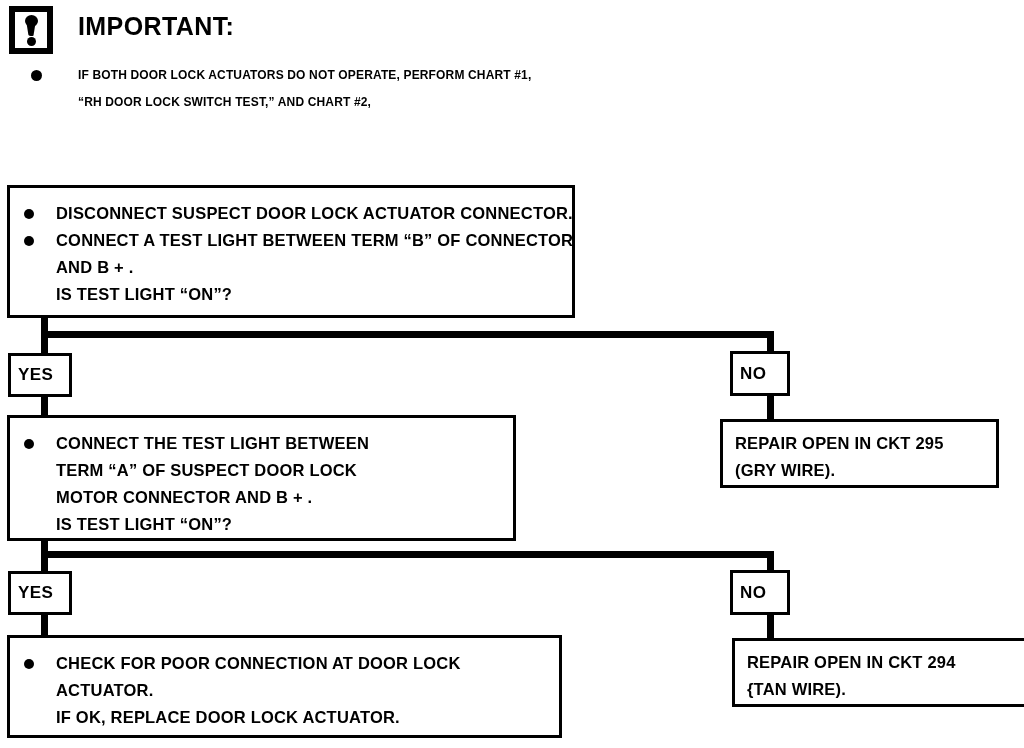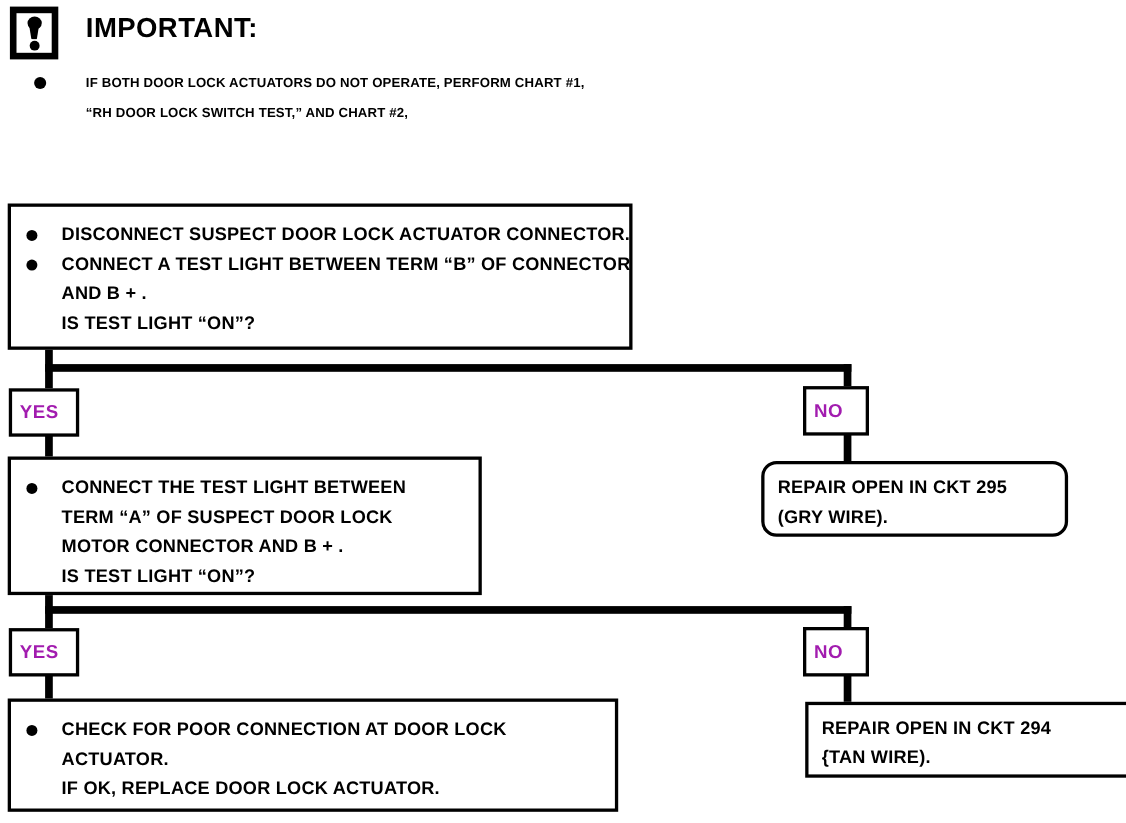--- a/index.html
+++ b/index.html
@@ -125,21 +125,21 @@
     border: 3px solid #000;
     background: #ffffff;
     display: flex;
     align-items: center;
     justify-content: flex-start;
   }
   .dbox span {
     font-size: 17px;
     font-weight: bold;
     letter-spacing: 0.4px;
-    color: #a21caf;
+    color: #000000;
     padding-left: 7px;
   }
 
   
   .hline {
     position: absolute;
     background: #000;
     height: 7px;
   }
   .vline {
@@ -183,29 +183,29 @@
   <div class="dbox" style="left:8px; top:353px; width:64px; height:44px;">
     <span>YES</span>
   </div>
   <div class="dbox" style="left:730px; top:351px; width:60px; height:45px;">
     <span>NO</span>
   </div>
 
   <div class="vline" style="left:41px; top:395px; height:22px;"></div>
   <div class="vline" style="left:767px; top:394px; height:26px;"></div>
 
-  <div class="fbox" style="left:7px; top:415px; width:431px; height:126px;">
+  <div class="fbox" style="left:7px; top:415px; width:509px; height:126px;">
     <div class="blt" style="left:14px; top:21px;"></div>
     <div class="txt" style="left:46px; top:12px;">CONNECT THE TEST LIGHT BETWEEN</div>
     <div class="txt" style="left:46px; top:39px;text-align:right;">TERM “A” OF SUSPECT DOOR LOCK</div>
     <div class="txt" style="left:46px; top:66px;">MOTOR CONNECTOR AND B + .</div>
     <div class="txt" style="left:46px; top:93px;">IS TEST LIGHT “ON”?</div>
   </div>
 
-  <div class="fbox" style="left:692px; top:419px; width:279px; height:69px;border-radius:14px;">
+  <div class="fbox" style="left:720px; top:419px; width:279px; height:69px;">
     <div class="txt" style="left:12px; top:8px;">REPAIR OPEN IN CKT 295</div>
     <div class="txt" style="left:12px; top:35px;">(GRY WIRE).</div>
   </div>
 
   <div class="vline" style="left:41px; top:541px; height:33px;"></div>
   <div class="hline" style="left:41px; top:551px; width:733px;"></div>
   <div class="vline" style="left:767px; top:551px; height:22px;"></div>
 
   <div class="dbox" style="left:8px; top:571px; width:64px; height:44px;">
     <span>YES</span>

